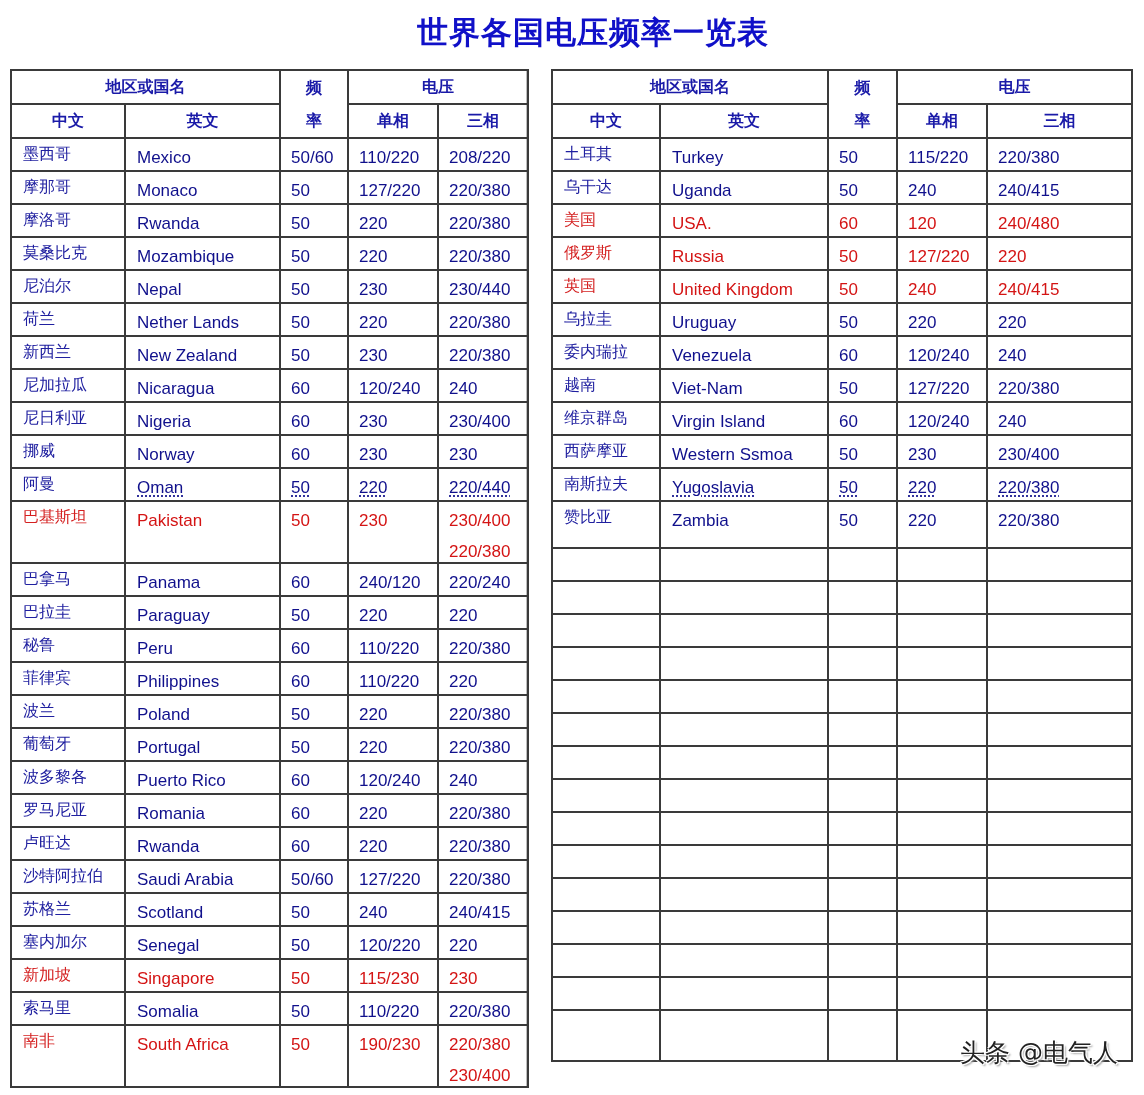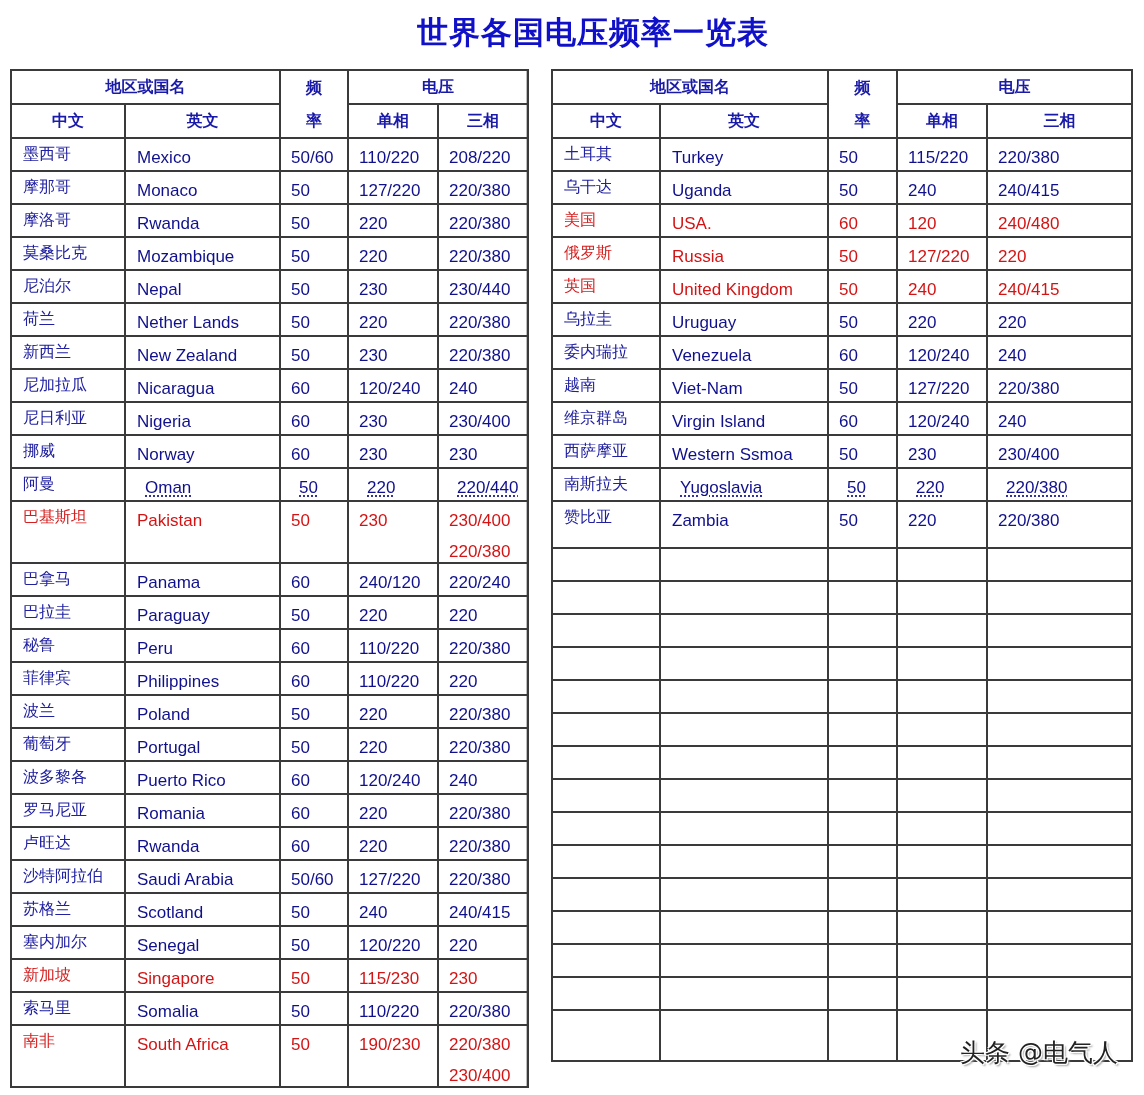--- a/index.html
+++ b/index.html
@@ -26,21 +26,21 @@
     font-family: "Liberation Sans", sans-serif;
   }
   table.vt td.zh { font-size: 16px; padding: 5px 0 0 11px; font-family: "DejaVu Sans", sans-serif; color: #2020a0; }
   table.vt td.en, table.vt td.num { padding: 9px 0 0 11px; }
   table.vt td.num { padding-left: 10px; }
   table.vt td .line2 { display: block; margin-top: 11px; }
   table.vt tr.red td { color: #d41414; }
   table.vt tr.red td.zh { color: #d42020; margin-left: 32px; }
   table.vt tr.tall td { height: 47px; }
   table.vt tr.tall2 td { height: 51px; }
-  .ul { text-decoration: underline dotted; text-underline-offset: 3px; margin-left: 8px; }
+  .ul { text-decoration: underline dotted; text-underline-offset: 3px; }
   #left { left: 10px; width: 517px; }
   #right { left: 551px; width: 580px; }
   .gapline { position: absolute; left: 526px; top: 69px; width: 2px; height: 1019px; background: #bdbdbd; }
   .watermark {
     position: absolute; right: 26px; top: 1036px; font-size: 25px; color: #222;
     font-family: "DejaVu Sans", sans-serif;
     text-shadow: 1px 1px 0 #fff, -1px -1px 0 #fff, 1px -1px 0 #fff, -1px 1px 0 #fff, 2px 2px 2px #999;
   }
 </style>
 </head>

